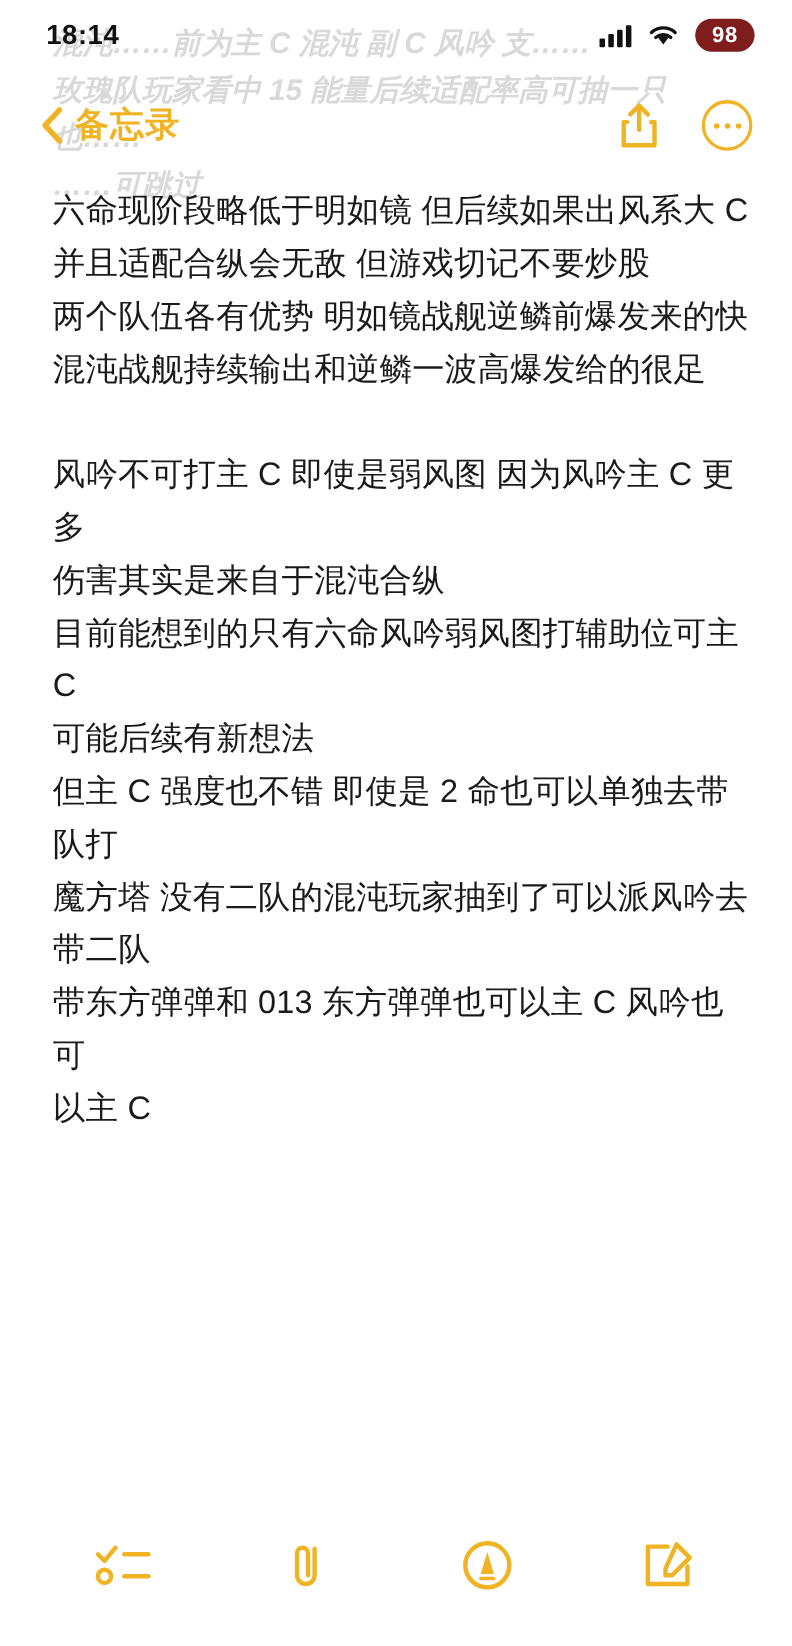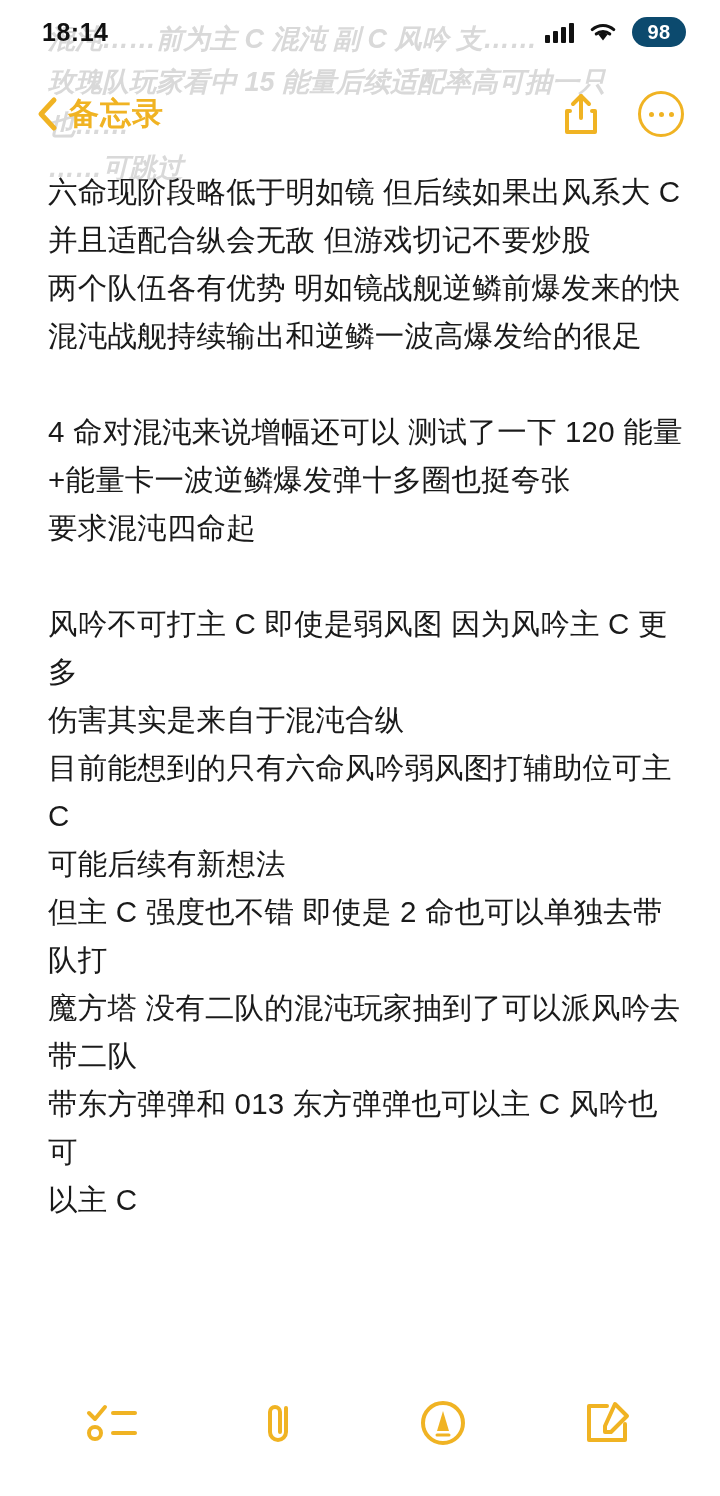--- a/index.html
+++ b/index.html
@@ -30,21 +30,21 @@
   .signal { display:flex; align-items:flex-end; gap:3px; height:22px; }
   .signal i { display:block; width:5px; background:#111; border-radius:1px; }
   .signal i:nth-child(1){ height:8px; }
   .signal i:nth-child(2){ height:12px; }
   .signal i:nth-child(3){ height:16px; }
   .signal i:nth-child(4){ height:20px; }
   .wifi { width:30px; height:22px; position:relative; }
   .wifi svg { display:block; }
   .battery {
     min-width:54px; height:30px; border-radius:15px;
-    background:#0c4a6e; color:#fff;
+    background:#7f1d1d; color:#fff;
     font-size:20px; font-weight:bold;
     display:flex; align-items:center; justify-content:center;
     padding:2px 9px;
     letter-spacing:0.5px;
   }
 
   
   .ghost {
     position:absolute; top:18px; left:48px; right:40px;
     color:#d9d9d9;
@@ -170,23 +170,20 @@
         <span></span>
       </div>
     </div>
   </div>
 
   <div class="note-body">
     <div class="para">六命现阶段略低于明如镜 但后续如果出风系大 C
 并且适配合纵会无敌 但游戏切记不要炒股
 两个队伍各有优势 明如镜战舰逆鳞前爆发来的快
 混沌战舰持续输出和逆鳞一波高爆发给的很足</div>
-    <div class="para">4 命对混沌来说增幅还可以 测试了一下 120 能量
-+能量卡一波逆鳞爆发弹十多圈也挺夸张
-要求混沌四命起</div>
     <div class="para">风吟不可打主 C 即使是弱风图 因为风吟主 C 更多
 伤害其实是来自于混沌合纵
 目前能想到的只有六命风吟弱风图打辅助位可主 C
 可能后续有新想法
 但主 C 强度也不错 即使是 2 命也可以单独去带队打
 魔方塔 没有二队的混沌玩家抽到了可以派风吟去
 带二队
 带东方弹弹和 013 东方弹弹也可以主 C 风吟也可
 以主 C</div>
   </div>

